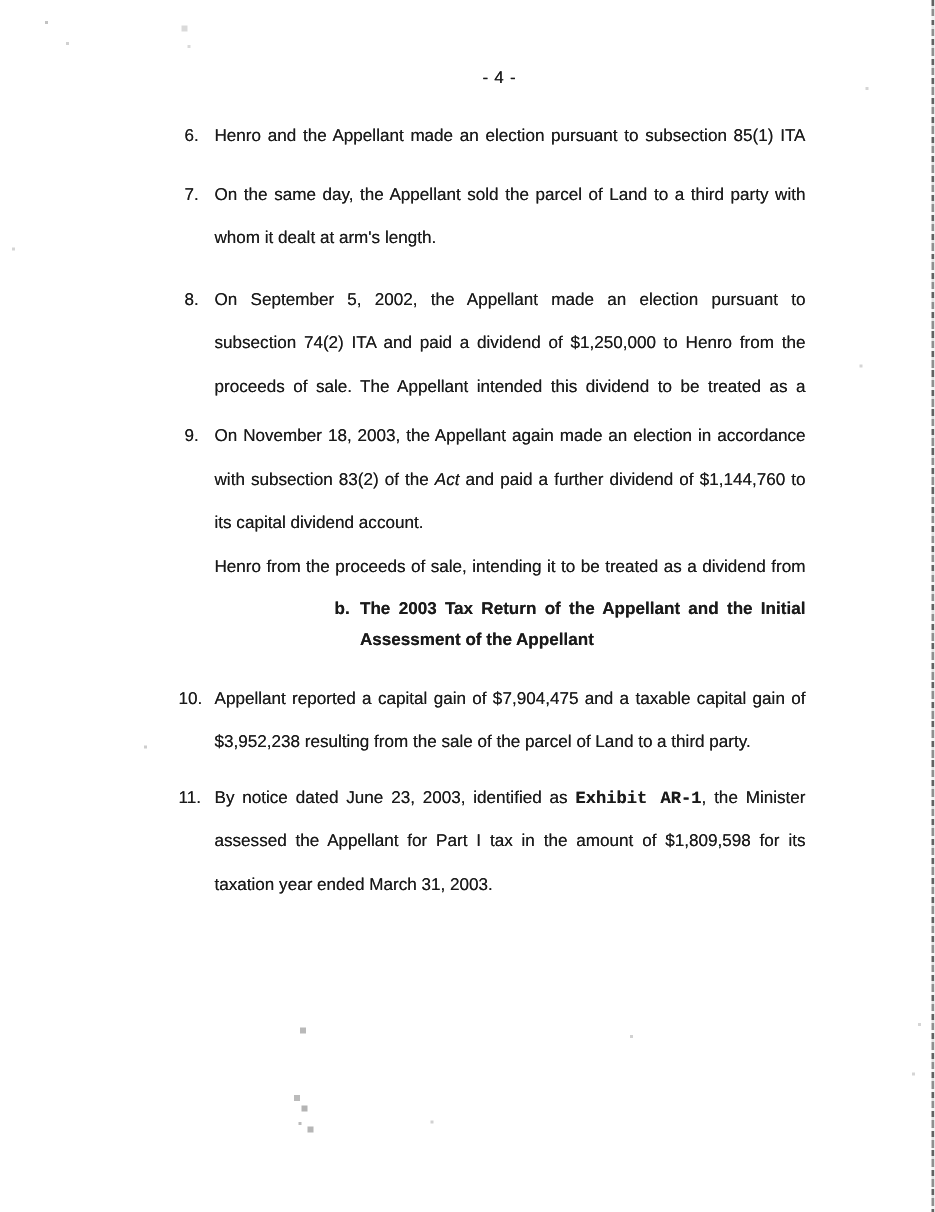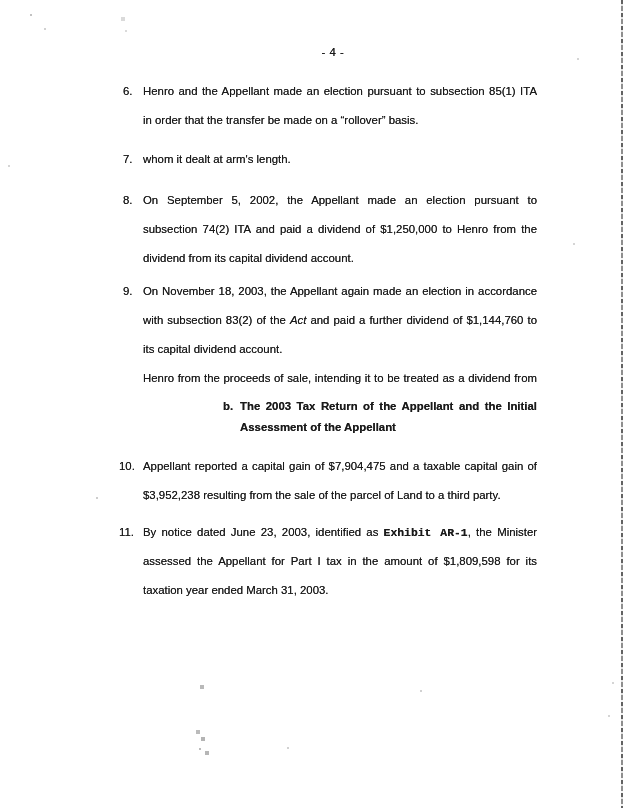--- a/index.html
+++ b/index.html
@@ -67,33 +67,33 @@
 
 <div class="page">
 
   <div class="content">
 
     <div class="pagenum">- 4 -</div>
 
     <div class="para p6">
       <span class="num d1">6.</span>
       <div class="line"><span>Henro and the Appellant made an election pursuant to subsection 85(1) ITA</span></div>
-      <div class="line last"><span>in order that the transfer be made on a “rollover” basis.</span></div>
     </div>
 
     <div class="para p7">
       <span class="num d1">7.</span>
+      <div class="line"><span>On the same day, the Appellant sold the parcel of Land to a third party with</span></div>
       <div class="line last"><span>whom it dealt at arm's length.</span></div>
     </div>
 
     <div class="para p8">
       <span class="num d1">8.</span>
       <div class="line"><span>On September 5, 2002, the Appellant made an election pursuant to</span></div>
       <div class="line"><span>subsection 74(2) ITA and paid a dividend of $1,250,000 to Henro from the</span></div>
-      <div class="line last"><span>dividend from its capital dividend account.</span></div>
+      <div class="line"><span>proceeds of sale. The Appellant intended this dividend to be treated as a</span></div>
     </div>
 
     <div class="para p9">
       <span class="num d1">9.</span>
       <div class="line"><span>On November 18, 2003, the Appellant again made an election in accordance</span></div>
       <div class="line"><span>with subsection 83(2) of the </span><i>Act</i><span> and paid a further dividend of $1,144,760 to</span></div>
       <div class="line last"><span>its capital dividend account.</span></div>
       <div class="line"><span>Henro from the proceeds of sale, intending it to be treated as a dividend from</span></div>
     </div>
 

